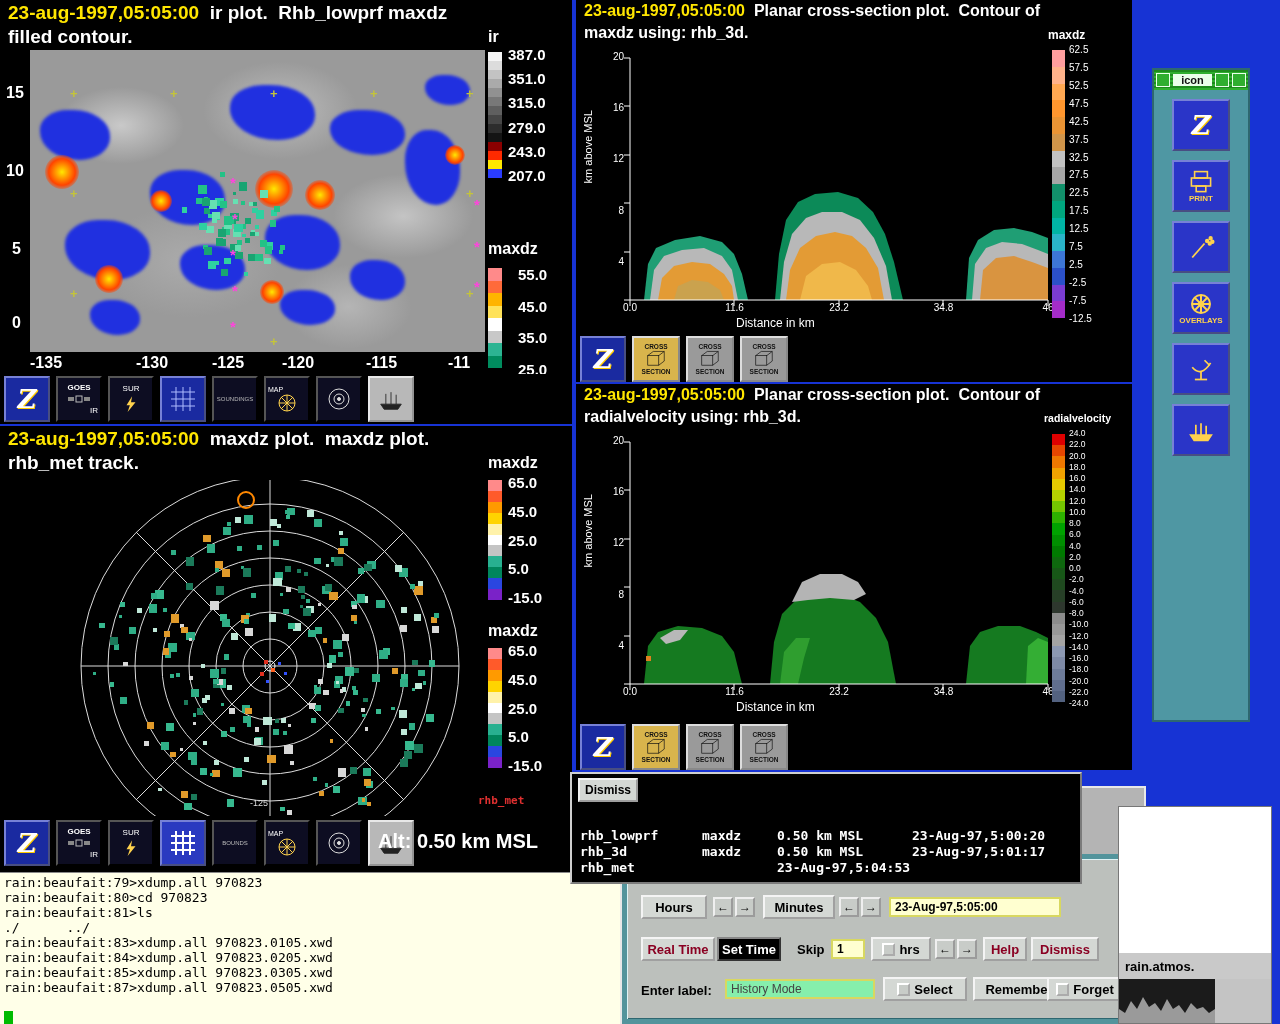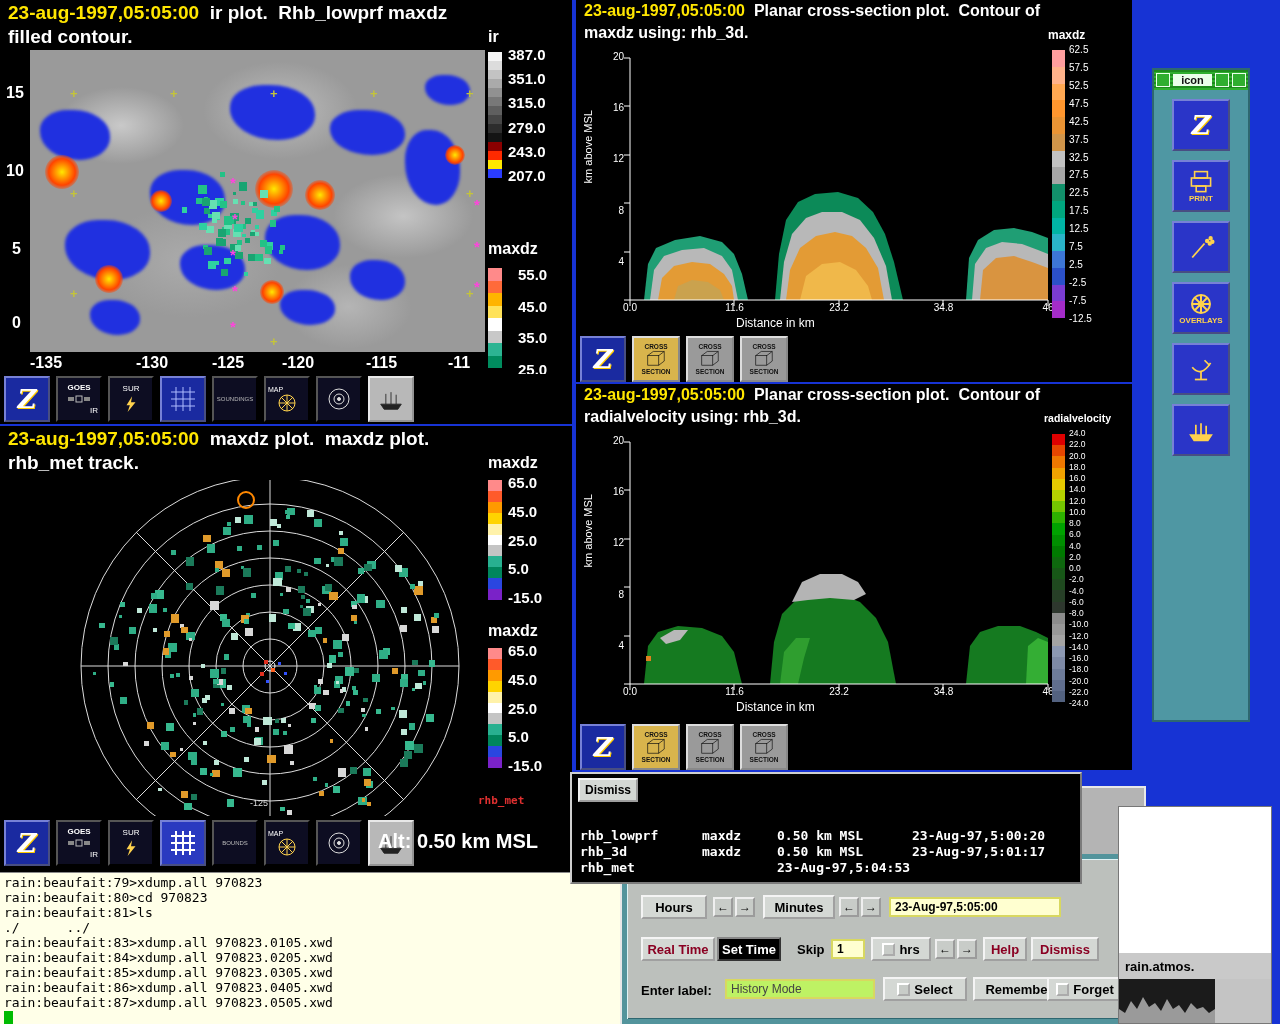--- a/index.html
+++ b/index.html
@@ -1102,21 +1102,20 @@
 
 <div id="terminal">
   <div>
       <div class="tline">rain:beaufait:79&gt;xdump.all 970823</div>
       <div class="tline">rain:beaufait:80&gt;cd 970823</div>
       <div class="tline">rain:beaufait:81&gt;ls</div>
       <div class="tline">./      ../</div>
       <div class="tline">rain:beaufait:83&gt;xdump.all 970823.0105.xwd</div>
       <div class="tline">rain:beaufait:84&gt;xdump.all 970823.0205.xwd</div>
       <div class="tline">rain:beaufait:85&gt;xdump.all 970823.0305.xwd</div>
-      <div class="tline">rain:beaufait:86&gt;xdump.all 970823.0405.xwd</div>
       <div class="tline">rain:beaufait:87&gt;xdump.all 970823.0505.xwd</div>
     </div>
   <div id="term-cursor"></div>
 </div>
 
 <div id="time-dialog">
   <div class="dbtn" style="left:14px;top:36px;width:66px;">Hours</div>
   <div class="arr" style="left:86px;top:38px;">←</div>
   <div class="arr" style="left:108px;top:38px;">→</div>
   <div class="dbtn" style="left:136px;top:36px;width:72px;">Minutes</div>
@@ -1131,21 +1130,21 @@
   <div class="dbtn" style="left:244px;top:78px;width:60px;">
       <span class="mini-box"></span>
       <span>hrs</span>
     </div>
   <div class="arr" style="left:308px;top:80px;">←</div>
   <div class="arr" style="left:330px;top:80px;">→</div>
   <div class="dbtn red" style="left:356px;top:78px;width:44px;">Help</div>
   <div class="dbtn red" style="left:404px;top:78px;width:68px;">Dismiss</div>
 
   <div class="dlabel" style="left:14px;top:124px;">Enter label:</div>
-  <input class="yfield" style="left: 98px; top: 120px; width: 150px; background: #bef264; color: rgb(68, 68, 68); font-weight: normal;" value="History Mode">
+  <input class="yfield" style="left: 98px; top: 120px; width: 150px; background: #86efac; color: rgb(68, 68, 68); font-weight: normal;" value="History Mode">
   <div class="dbtn" style="left:256px;top:118px;width:84px;">
       <span class="mini-box"></span>
       <span>Select</span>
     </div>
   <div class="dbtn" style="left:346px;top:118px;width:92px;">Remember</div>
   <div class="dbtn" style="left:420px;top:118px;width:76px;">
       <span class="mini-box"></span>
       <span>Forget</span>
     </div>
 </div>

